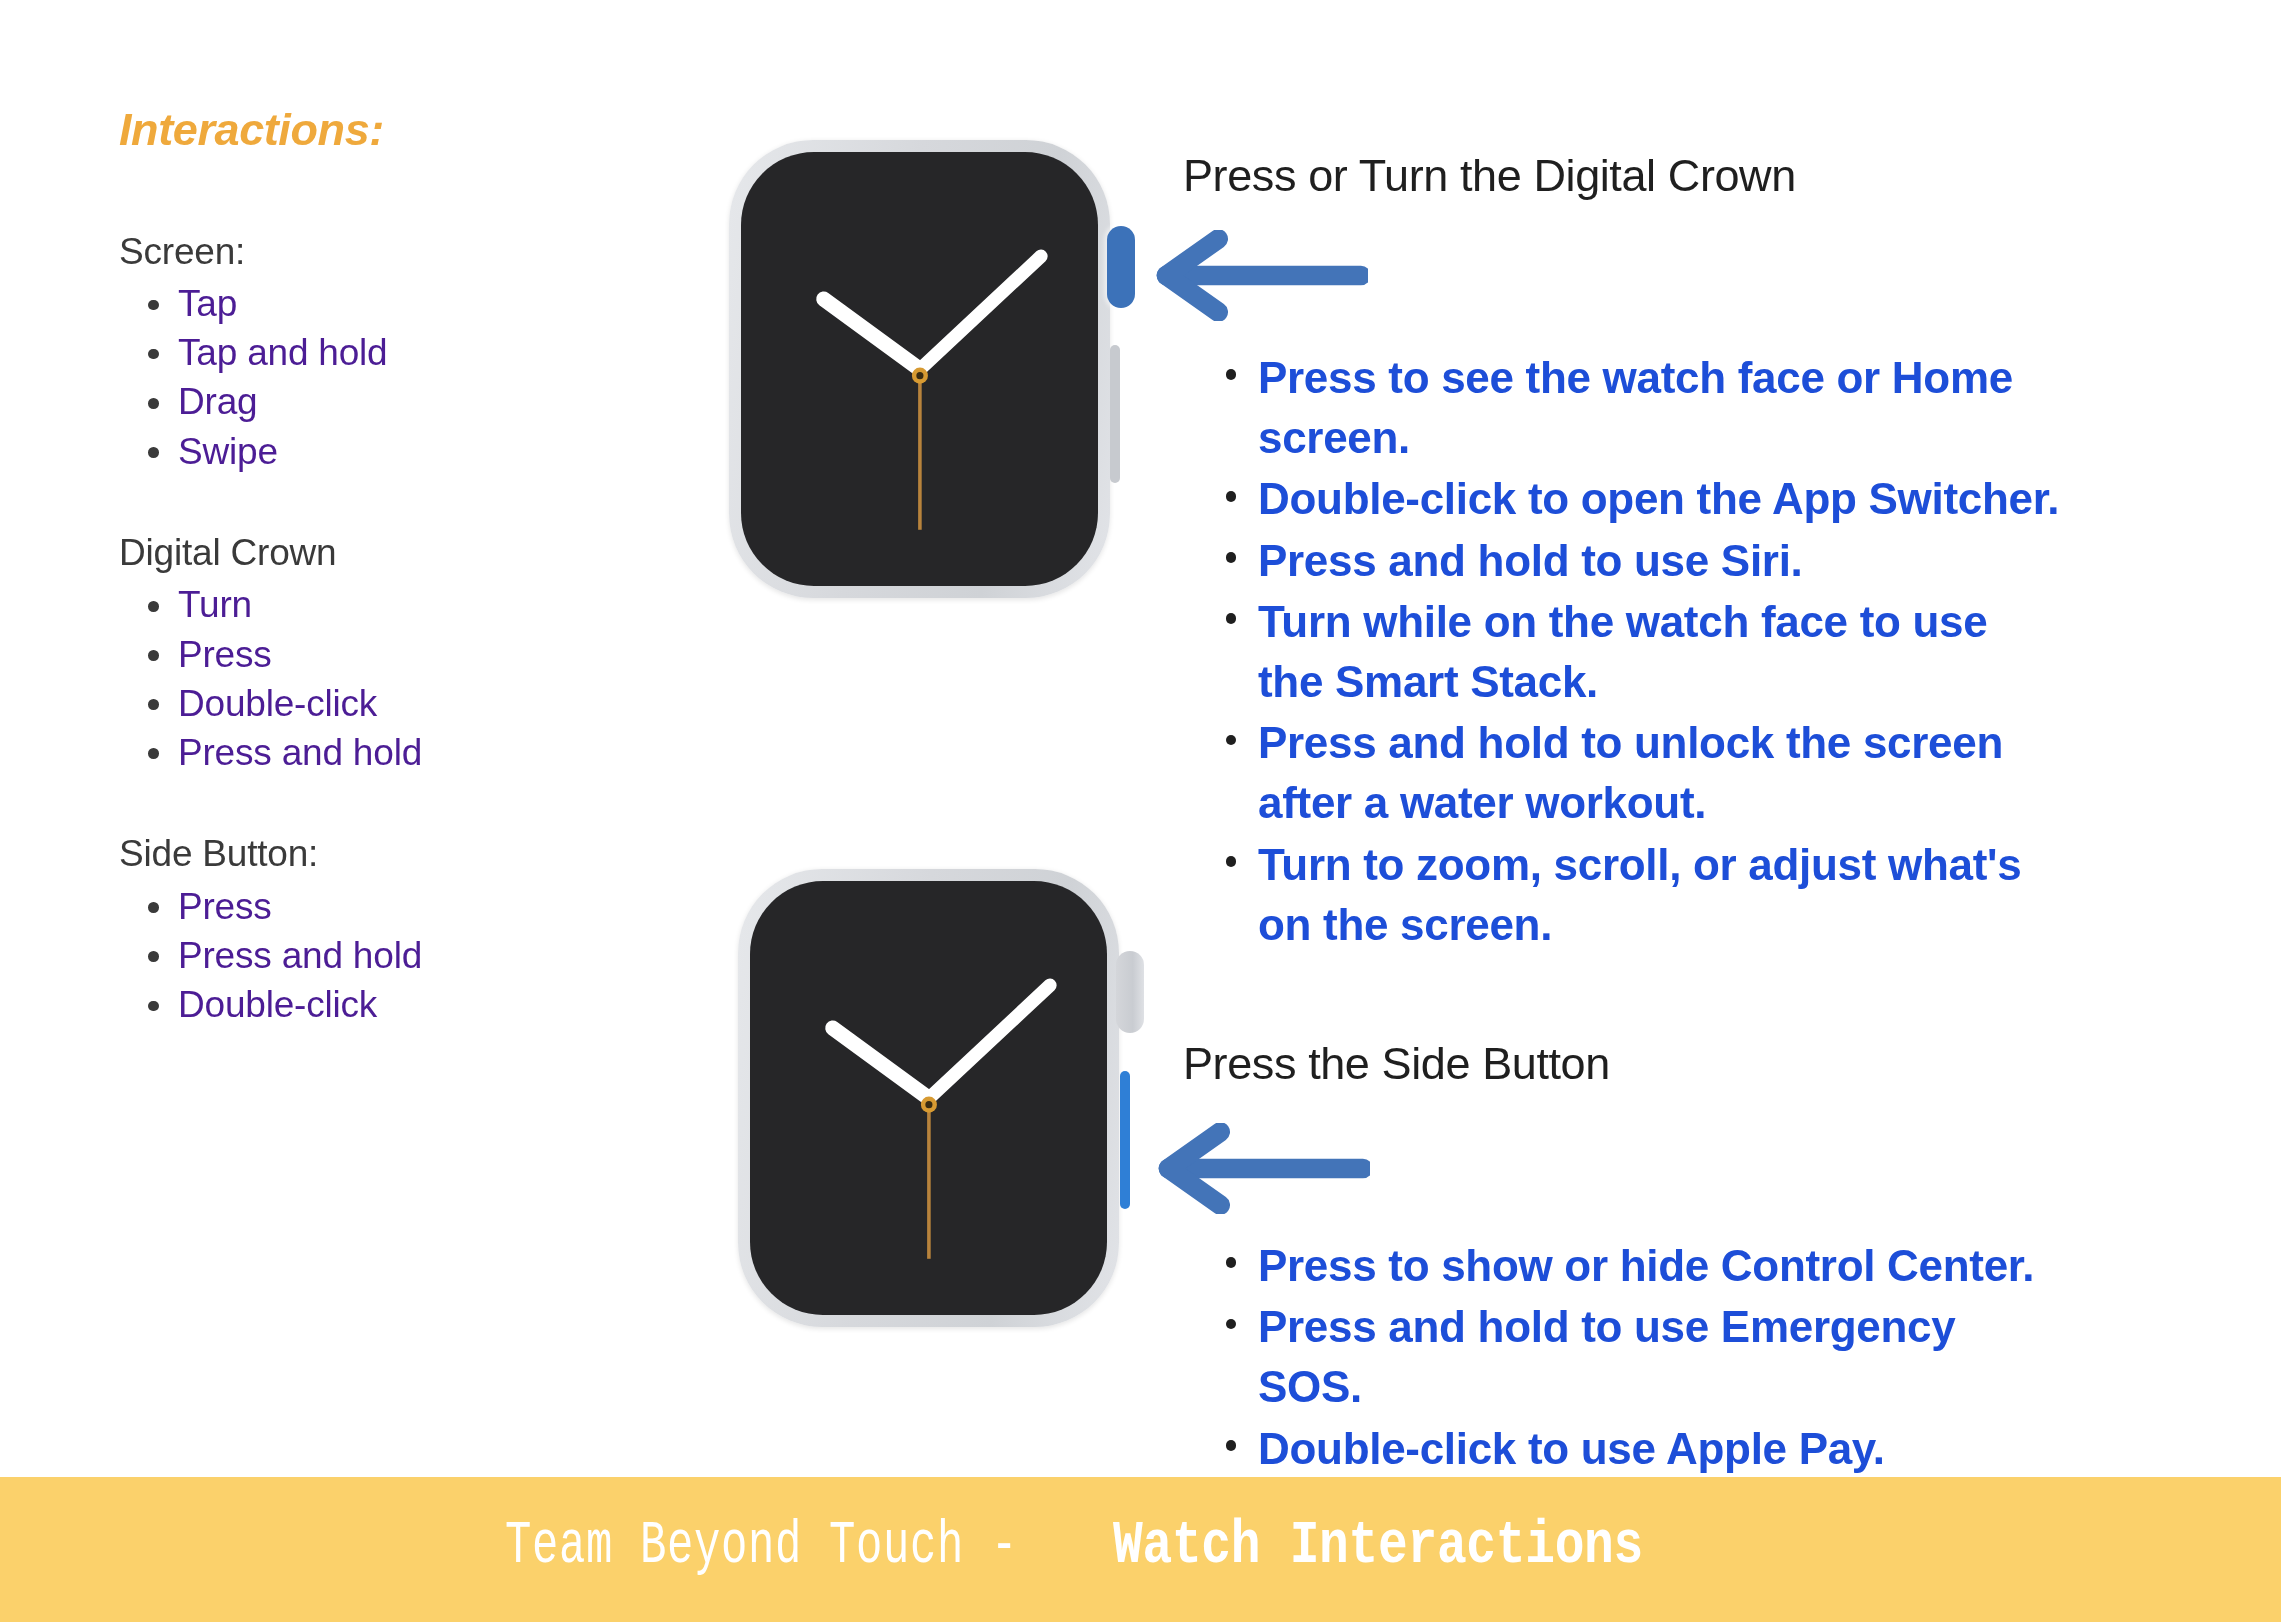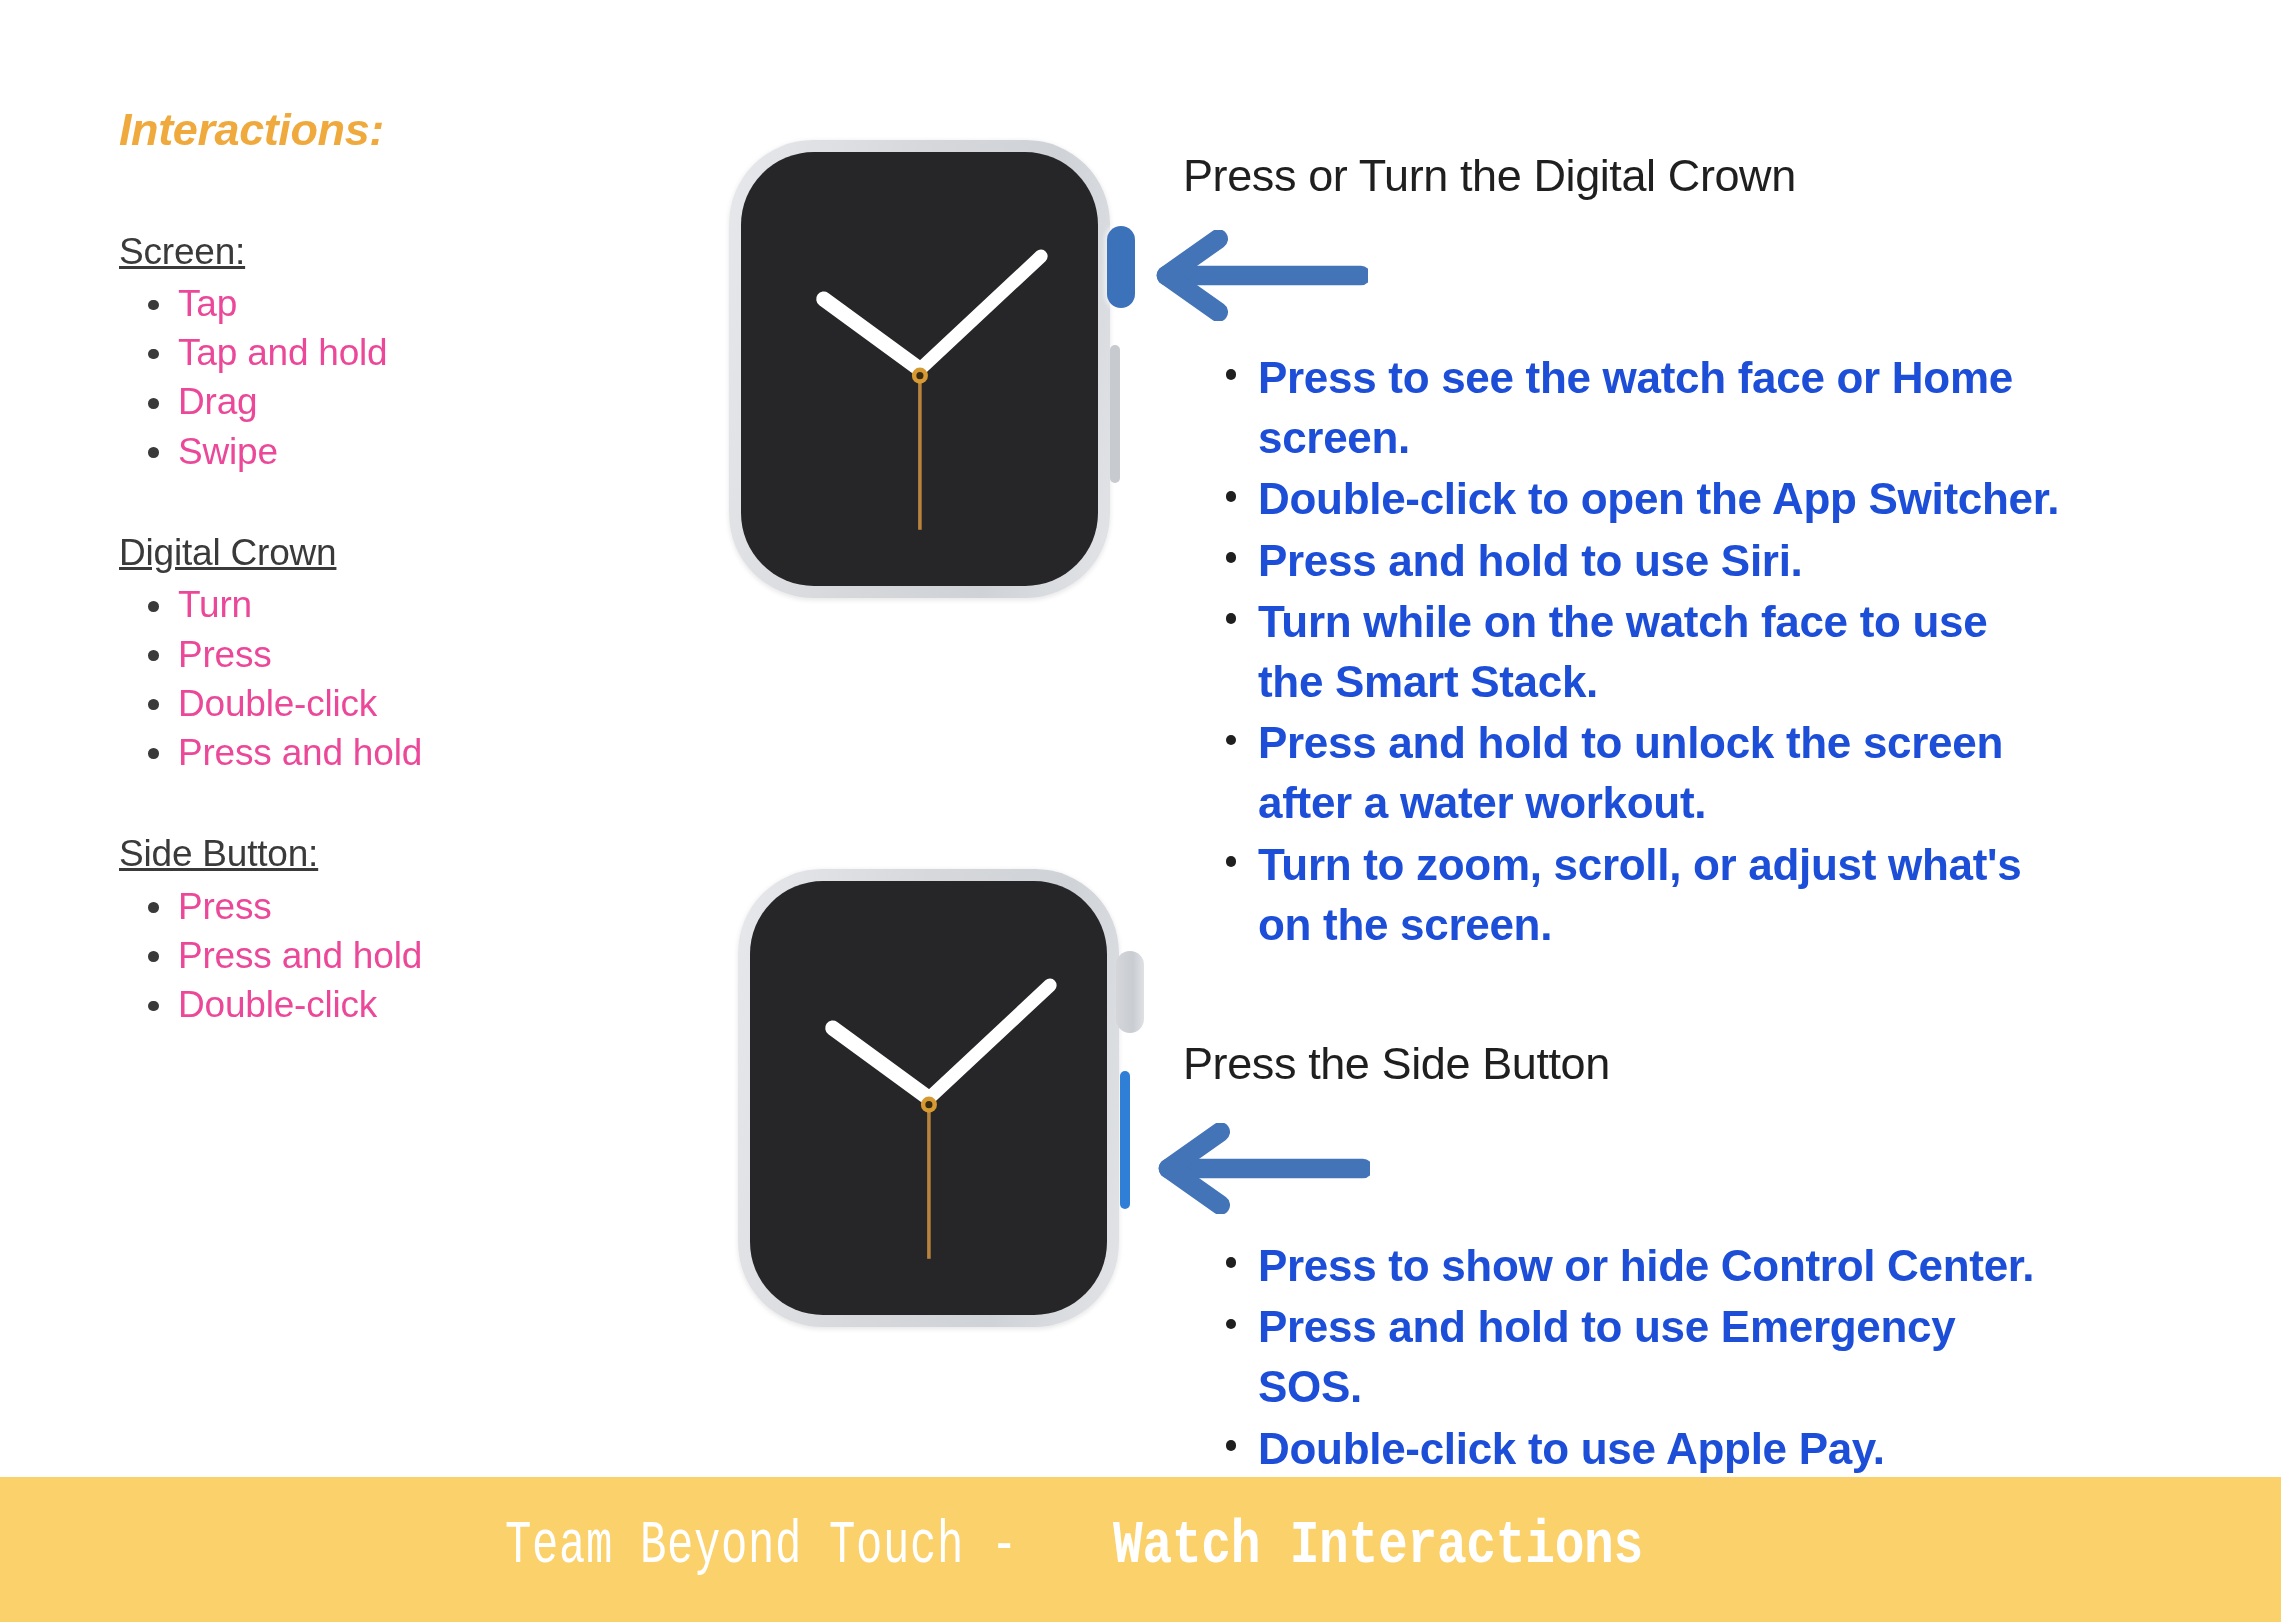--- a/index.html
+++ b/index.html
@@ -35,30 +35,29 @@
   .side-group {
     margin-bottom: 53px;
   }
   .side-group:last-child { margin-bottom: 0; }
   .side-group-label {
     font-size: 37px;
     color: #3a3a3a;
     line-height: 1.32;
     margin: 0 0 2.7px 0;
     letter-spacing: -0.2px;
-    text-decoration: underline;
   }
   ul.side-list {
     list-style: none;
     margin: 0;
     padding: 0;
   }
   ul.side-list li {
     font-size: 37px;
-    color: #ec4899;
+    color: #4c1d95;
     line-height: 1.33;
     letter-spacing: -0.2px;
     position: relative;
     padding-left: 59px;
   }
   ul.side-list li::before {
     content: "";
     position: absolute;
     left: 29px;
     top: 20.5px;

